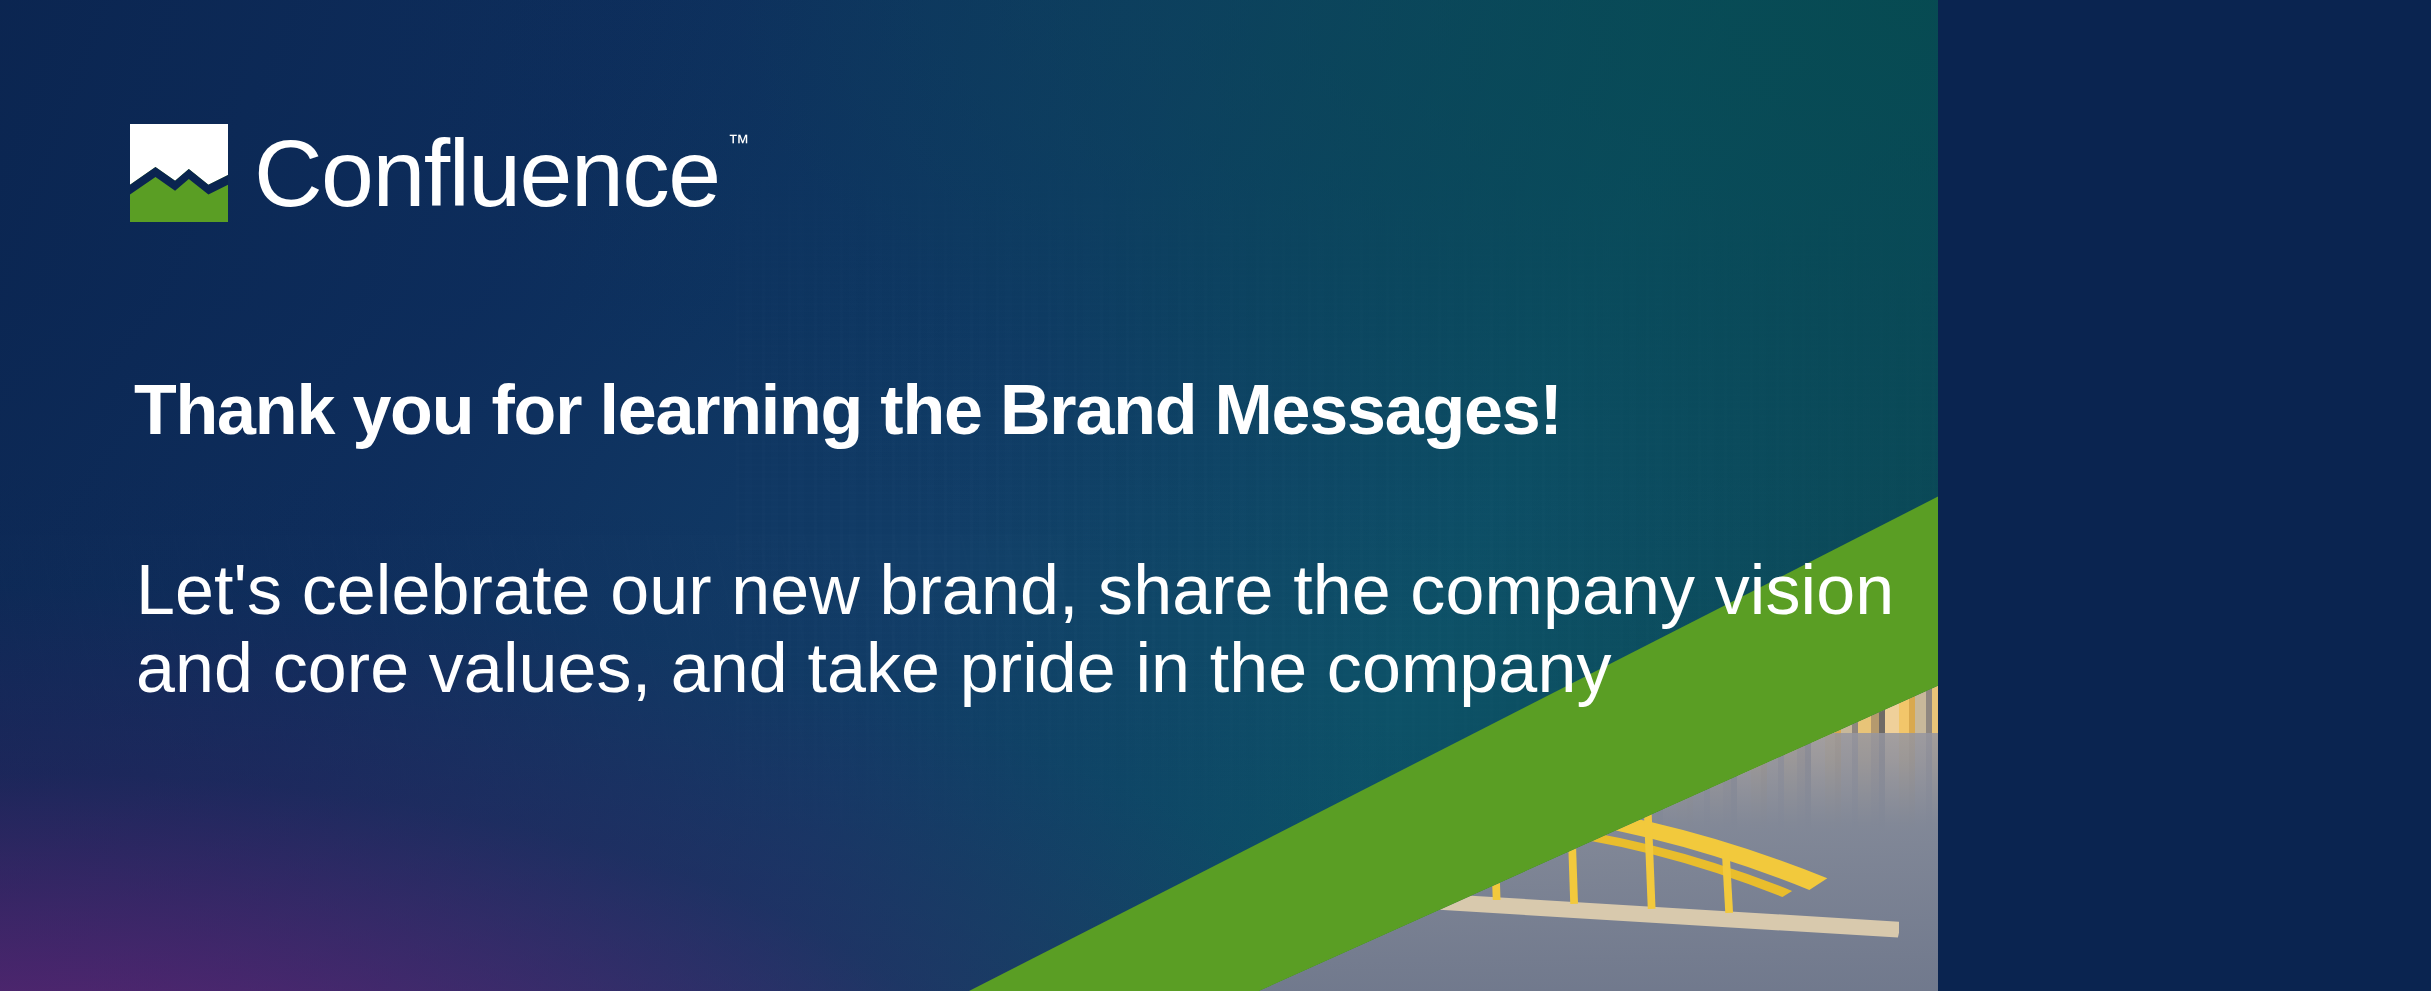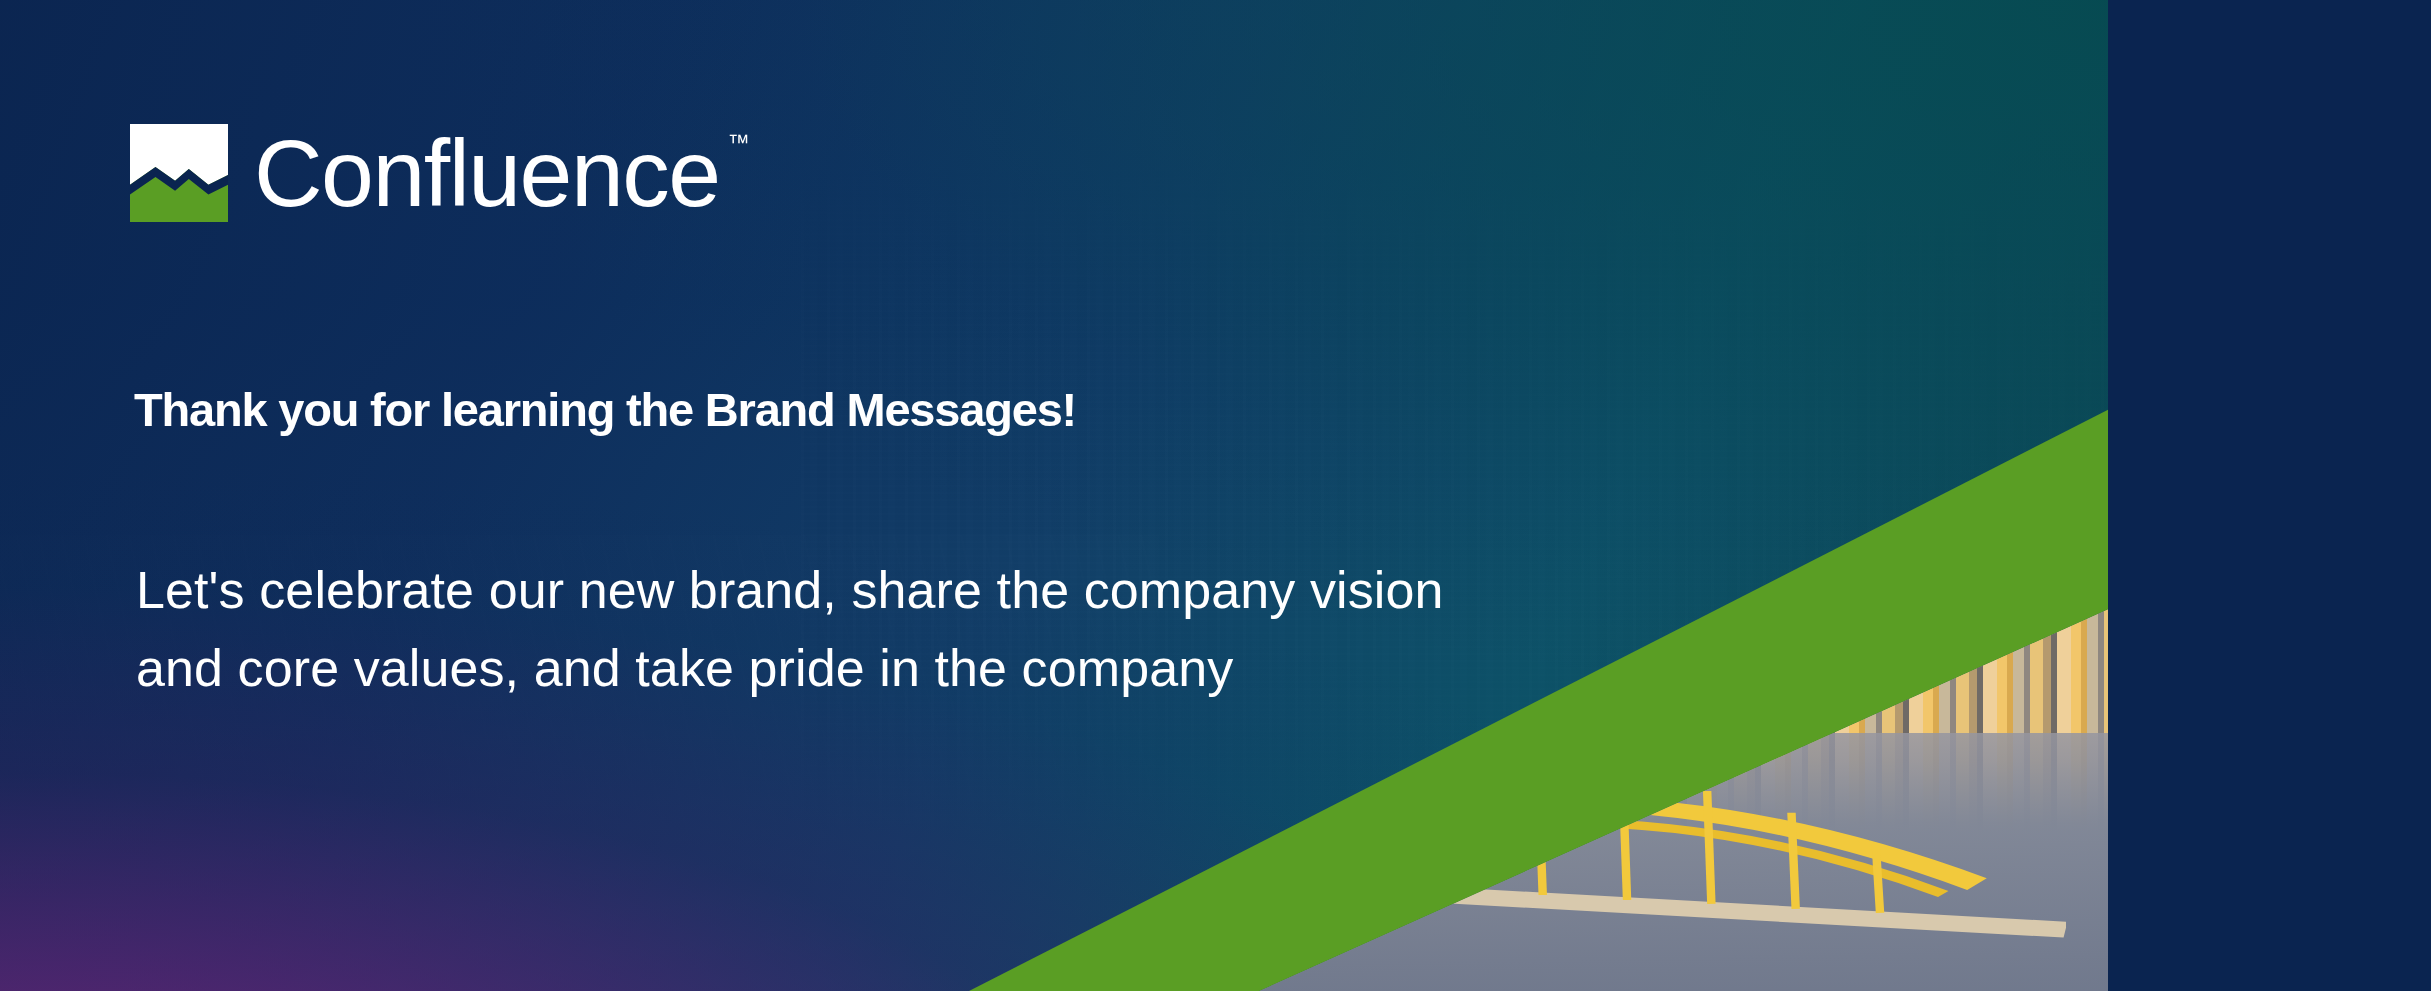--- a/index.html
+++ b/index.html
@@ -7,21 +7,21 @@
     margin: 0;
     padding: 0;
     background: #0a2450;
   }
   body {
     font-family: "Liberation Sans", sans-serif;
   }
 
   .banner {
     position: relative;
-    width: 2108px;
+    width: 1938px;
     height: 991px;
     overflow: hidden;
     background: #0f172a;
   }
 
   
 
   
   .bg-photo {
     position: absolute;
@@ -244,34 +244,34 @@
     font-weight: 400;
     letter-spacing: 0;
   }
 
   .headline {
     position: absolute;
     left: 134px;
     top: 368px;
     margin: 0;
     color: #ffffff;
-    font-size: 47px;
+    font-size: 70px;
     line-height: 84px;
     font-weight: 700;
     letter-spacing: -1.2px;
     white-space: nowrap;
   }
 
   .subcopy {
     position: absolute;
     left: 136px;
     top: 551px;
     margin: 0;
     color: #ffffff;
-    font-size: 52px;
+    font-size: 70px;
     line-height: 78px;
     font-weight: 300;
     letter-spacing: 0.1px;
   }
   .subcopy .line { display: block; white-space: nowrap; }
 </style>
 </head>
 <body>
 
 <div class="banner" style="--brand-green: #5a9e24;">

